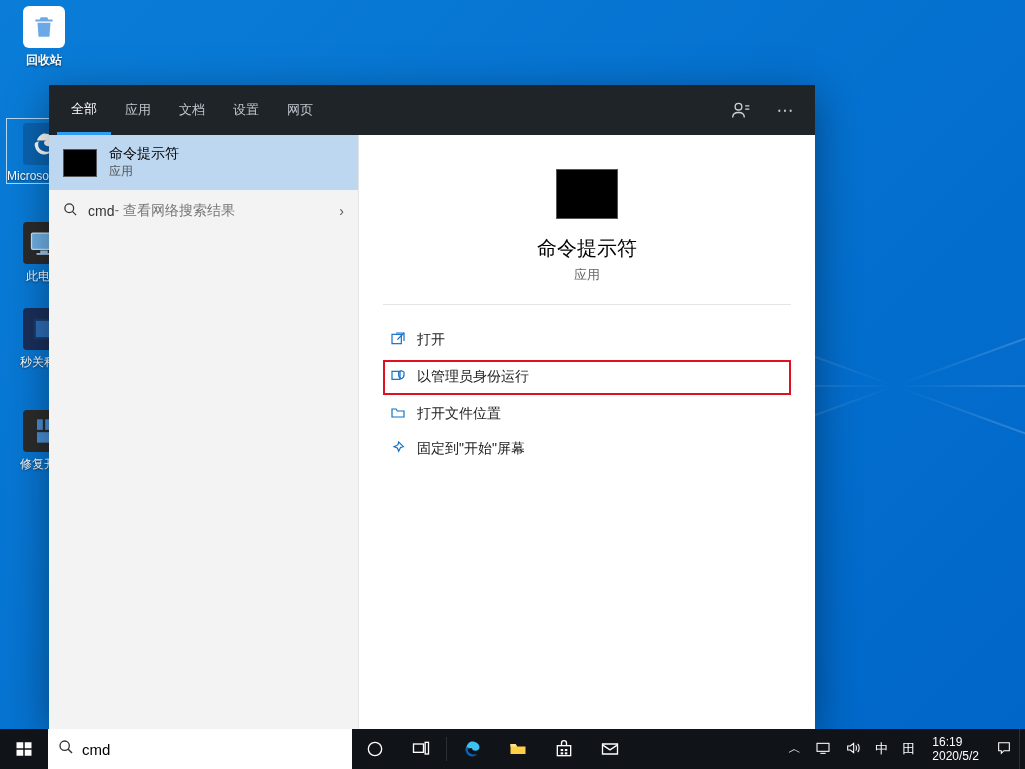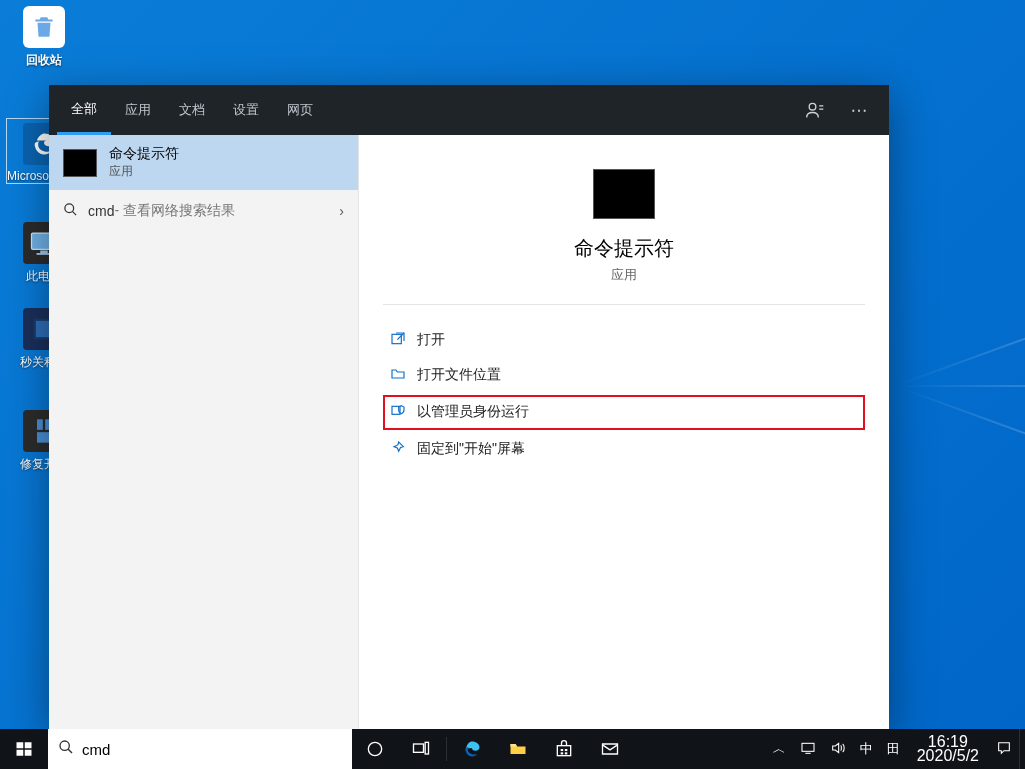--- a/index.html
+++ b/index.html
@@ -20,21 +20,21 @@
 .desk-icon .ic { width:42px; height:42px; margin:0 auto 4px; display:flex; align-items:center; justify-content:center; border-radius:4px;}
 .desk-icon .lbl { text-shadow:0 1px 2px rgba(0,0,0,.6); white-space:nowrap;}
 
 .di1{left:6px; top:6px;font-weight:bold;}  .di1 .ic{background:#fff;border-radius:6px;}
 .di2{left:6px; top:118px;border:1px solid rgba(255,255,255,.7);padding-top:4px;}.di2 .ic{background:#0a63b0;}
 .di3{left:6px; top:222px;}.di3 .ic{background:#2b2b2b;}
 .di4{left:6px; top:308px;}.di4 .ic{background:#1a2f5a;}
 .di5{left:6px; top:410px;}.di5 .ic{background:#2c2c2c;}
 
 
-.panel { position:absolute; left:49px; top:85px; width:840px; height:644px; background:#fff; box-shadow:0 10px 40px rgba(0,0,0,.4); display:flex; flex-direction:column; }
+.panel { position:absolute; left:49px; top:85px; width:766px; height:644px; background:#fff; box-shadow:0 10px 40px rgba(0,0,0,.4); display:flex; flex-direction:column; }
 .panel-top { height:50px; background:#1f2429; color:#ccc; display:flex; align-items:center; padding:0 8px; font-size:13px; }
 .tab { padding:0 14px; height:50px; display:flex; align-items:center; cursor:pointer; color:#bfc5cc;}
 .tab.active { color:#fff; border-bottom:3px solid #2f9cf3; }
 .tab .chev{margin-left:4px;font-size:9px;}
 .panel-top .spacer{flex:1;}
 .top-ic{width:44px;height:50px;display:flex;align-items:center;justify-content:center;color:#cfd3d8;cursor:pointer;font-size:17px;}
 
 .panel-body { flex:1; display:flex; min-height:0;}
 .col-left { width:310px; background:#f3f3f3; border-right:1px solid #e5e5e5; display:flex; flex-direction:column;}
 .section-hdr { background:#e7e7e7; color:#000; font-size:12px; font-weight:600; padding:8px 14px;}
@@ -63,21 +63,21 @@
 .tb-btn{width:48px;height:40px;display:flex;align-items:center;justify-content:center;cursor:pointer;color:#fff;}
 .start-btn svg{width:18px;height:18px;}
 .searchbox{width:304px;height:40px;background:#fff;display:flex;align-items:center;padding:0 10px;}
 .searchbox .mag{color:#333;margin-right:8px;}
 .searchbox input{border:none;outline:none;flex:1;font-size:15px;background:transparent;color:#000;}
 .tb-sep{width:1px;height:24px;background:#2b2f35;margin:0 2px;}
 .tb-ic{width:46px;height:40px;display:flex;align-items:center;justify-content:center;cursor:pointer;}
 .tb-ic svg{width:20px;height:20px;}
 .tray{margin-left:auto;display:flex;align-items:center;height:40px;}
 .tray .ti{padding:0 7px;color:#fff;font-size:13px;cursor:pointer;}
-.tray .clock{padding:0 10px;text-align:center;font-size:16px;line-height:14px;cursor:pointer;}
+.tray .clock{padding:0 10px;text-align:left;font-size:12px;line-height:14px;cursor:pointer;}
 .tray .showdesk{width:6px;height:40px;border-left:1px solid #2b2f35;cursor:pointer;}
 </style>
 </head>
 <body>
 
 <div class="desktop">
   <div class="win-rays">
     <span></span>
       <span></span>
       <span></span>
@@ -190,32 +190,32 @@
         </div>
         <div class="actions">
           <div class="action">
             <span class="aic"><svg width="16" height="16" viewBox="0 0 24 24" fill="none" stroke="#1172c9" stroke-width="1.8">
                   <rect x="3" y="5" width="14" height="14"></rect>
                   <path d="M9 3h12v12"></path>
                   <path d="M21 3L11 13"></path>
                 </svg></span>
             <span>打开</span>
           </div>
-          <div class="action">
-            <span class="aic"><svg width="16" height="16" viewBox="0 0 24 24" fill="none" stroke="#1172c9" stroke-width="1.8">
-                  <path d="M3 6h6l2 3h10v9H3z"></path>
-                </svg></span>
-            <span>打开文件位置</span>
-          </div>
           <div class="action hl">
             <span class="aic"><svg width="16" height="16" viewBox="0 0 24 24" fill="none" stroke="#1172c9" stroke-width="1.8">
                   <rect x="3" y="5" width="12" height="12"></rect>
                   <path d="M17 4l4 2v4c0 3-2 5-4 6-2-1-4-3-4-6V6l4-2z"></path>
                 </svg></span>
             <span>以管理员身份运行</span>
+          </div>
+          <div class="action">
+            <span class="aic"><svg width="16" height="16" viewBox="0 0 24 24" fill="none" stroke="#1172c9" stroke-width="1.8">
+                  <path d="M3 6h6l2 3h10v9H3z"></path>
+                </svg></span>
+            <span>打开文件位置</span>
           </div>
           <div class="action">
             <span class="aic"><svg width="16" height="16" viewBox="0 0 24 24" fill="none" stroke="#1172c9" stroke-width="1.8">
                   <path d="M14 4l6 6-4 1-3 6-2-5-5-2 6-3 1-4z"></path>
                 </svg></span>
             <span>固定到"开始"屏幕</span>
           </div>
         </div>
       </div>
     </div>

